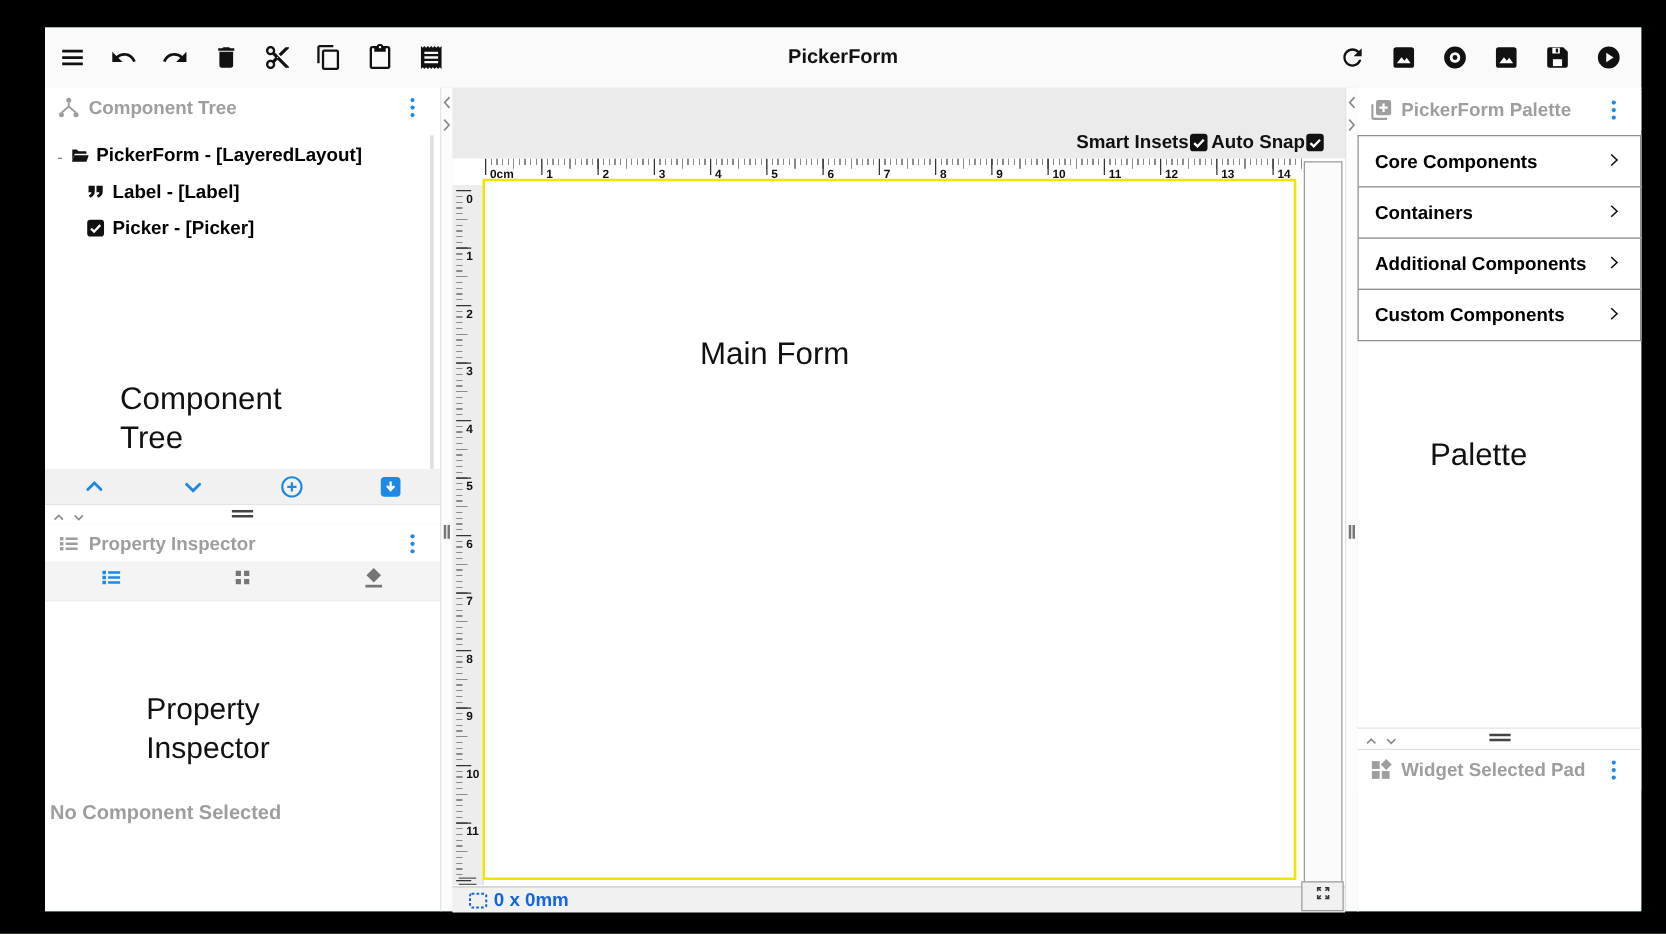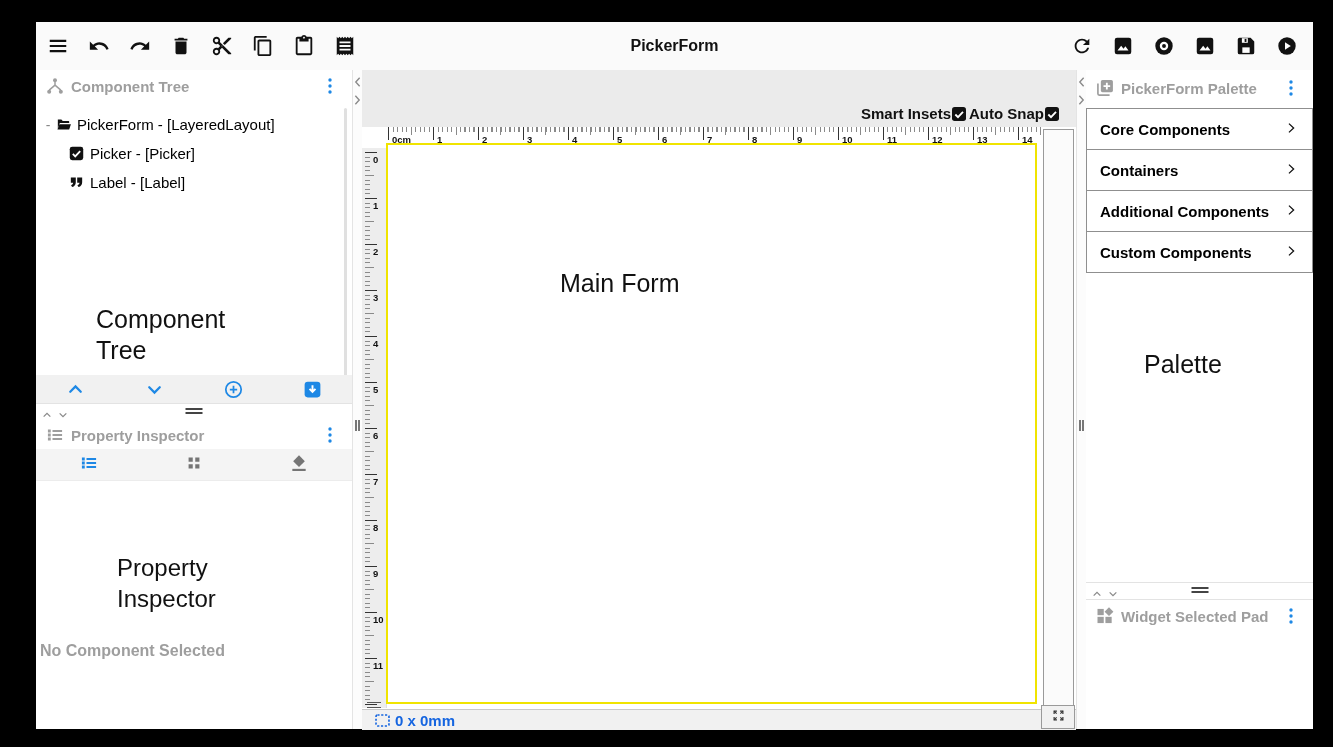--- a/index.html
+++ b/index.html
@@ -30,21 +30,21 @@
 
   
   .left-panel { left:0; top:48px; width:316px; height:659px; background:#fff; }
   .ct-header { position:absolute; left:0; top:0; width:316px; }
   #tree-list { position:absolute; left:0; top:40px; width:312px; }
   .tree-row { display:flex; align-items:center; height:29px; cursor:pointer; }
   .tree-row .marker { width:12px; margin-left:6px; color:#888; font-size:14px; text-align:center; }
   .tree-row.indent { padding-left:31px; }
   .tree-row .ticon { width:18px; height:18px; margin-right:5px; display:flex; align-items:center; justify-content:center; }
   .tree-row .ticon svg { width:17px; height:17px; }
-  .tree-row .tlabel { font-size:15px; font-weight:normal; color:#000; white-space:nowrap; }
+  .tree-row .tlabel { font-size:15px; font-weight:bold; color:#000; white-space:nowrap; }
   .tree-scrollbar { position:absolute; left:308px; top:38px; width:3px; height:270px; background:#e0e0e0; border-radius:2px; }
   .ct-annotation { position:absolute; left:60px; top:234px; width:160px; font-size:25px; line-height:31px; color:#111; }
   .ct-footer { position:absolute; left:0; top:305px; width:316px; height:28px; background:#f1f1f1;
                display:flex; align-items:center; justify-content:space-around; }
   .ct-footer { top:305px; }
   .fbtn { width:24px; height:24px; display:flex; align-items:center; justify-content:center; cursor:pointer; }
   .fbtn svg { width:21px; height:21px; }
 
   
   .hsplit { background:#fff; border-top:1px solid #e3e3e3; border-bottom:1px solid #e3e3e3; cursor:row-resize; }
@@ -244,33 +244,33 @@
             <svg viewBox="0 0 24 24">
               <path d="M3 5h6l2 2h8.2c.5 0 .8.4.8.9V10H6.8L4 17.5V5z" fill="#111"></path>
               <path d="M6.2 11.5h16.3L20 19H3.5z" fill="#111"></path>
             </svg>
           </span>
           <span class="tlabel">PickerForm - [LayeredLayout]</span>
         </div>
         <div class="tree-row indent">
           <span class="ticon">
             <svg viewBox="0 0 24 24">
+              <path d="M4 5h7v6.5c0 3.5-1.8 5.8-5.2 7L4.3 16c1.8-.8 2.9-2 3-3.5H4zM13 5h7v6.5c0 3.5-1.8 5.8-5.2 7L13.3 16c1.8-.8 2.9-2 3-3.5H13z" fill="#111"></path>
+            </svg>
+          </span>
+          <span class="tlabel">Label - [Label]</span>
+        </div>
+        <div class="tree-row indent">
+          <span class="ticon">
+            <svg viewBox="0 0 24 24">
               <rect x="2.5" y="2.5" width="19" height="19" rx="3.5" fill="#111"></rect>
               <path d="M6.8 12.6l3.4 3.4 7-7.4" stroke="#fff" stroke-width="2.6" fill="none"></path>
             </svg>
           </span>
           <span class="tlabel">Picker - [Picker]</span>
-        </div>
-        <div class="tree-row indent">
-          <span class="ticon">
-            <svg viewBox="0 0 24 24">
-              <path d="M4 5h7v6.5c0 3.5-1.8 5.8-5.2 7L4.3 16c1.8-.8 2.9-2 3-3.5H4zM13 5h7v6.5c0 3.5-1.8 5.8-5.2 7L13.3 16c1.8-.8 2.9-2 3-3.5H13z" fill="#111"></path>
-            </svg>
-          </span>
-          <span class="tlabel">Label - [Label]</span>
         </div>
       </div>
     <div class="tree-scrollbar"></div>
     <div class="ct-annotation">Component Tree</div>
     <div class="ct-footer">
       <span class="fbtn">
           <svg viewBox="0 0 24 24">
             <path d="M6 14.5l6-6 6 6" stroke="#1e88e5" stroke-width="2.6" fill="none" stroke-linecap="round"></path>
           </svg>
         </span>

